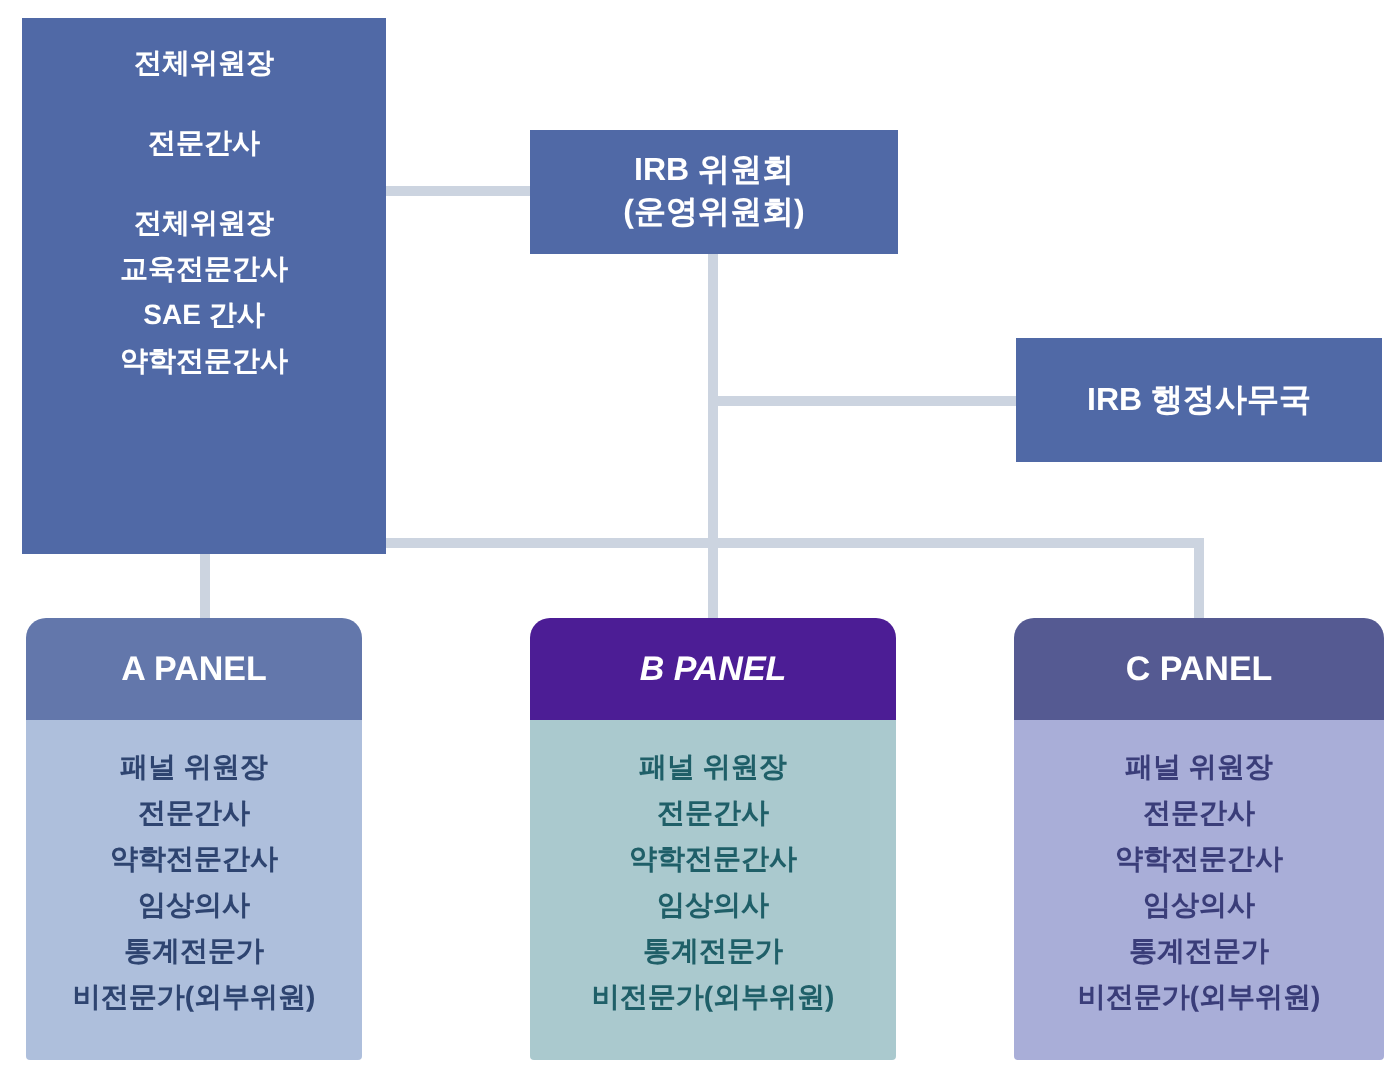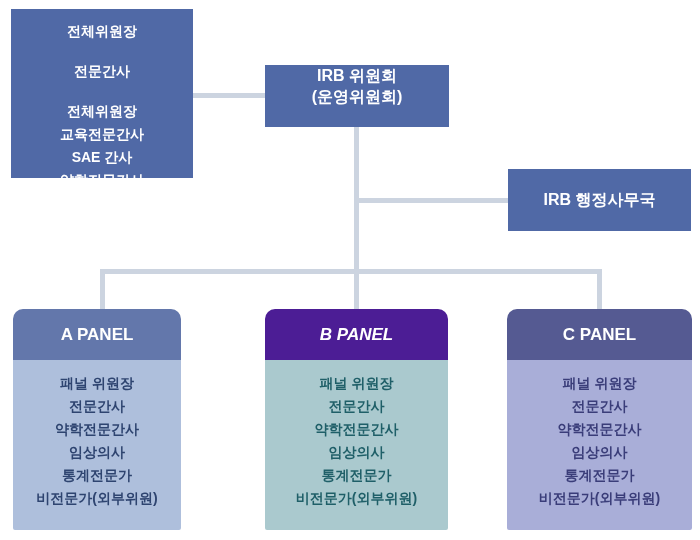--- a/index.html
+++ b/index.html
@@ -21,30 +21,30 @@
   .conn-drop-c           { left: 597px; top: 269px; width: 5px;   height: 40px; }
   
   .box {
     position: absolute;
     color: #ffffff;
     font-weight: bold;
     text-align: center;
     box-sizing: border-box;
   }
   .leadership {
-    left: 11px; top: 9px; width: 182px; height: 169px;
+    left: 11px; top: 9px; width: 182px; height: 268px;
     padding-top: 11px;
     font-size: 14px;
   }
   .lead-line { line-height: 23px; }
   .lead-line:nth-child(1), .lead-line:nth-child(2) { margin-bottom: 17px; }
   .committee {
     left: 265px; top: 65px; width: 184px; height: 62px;
     font-size: 16px; line-height: 21px;
-    display: flex; flex-direction: column; 
+    display: flex; flex-direction: column; justify-content: center;
   }
   .admin {
     left: 508px; top: 169px; width: 183px; height: 62px;
     font-size: 16px;
     display: flex; align-items: center; justify-content: center;
   }
   
   .panel {
     position: absolute;
     top: 309px;

